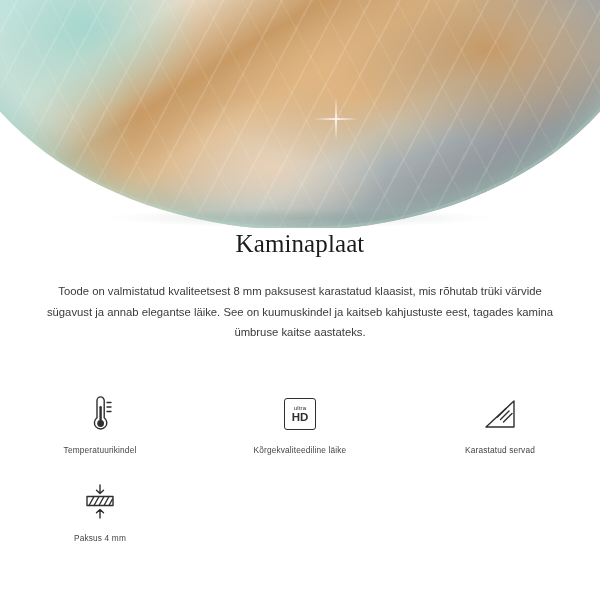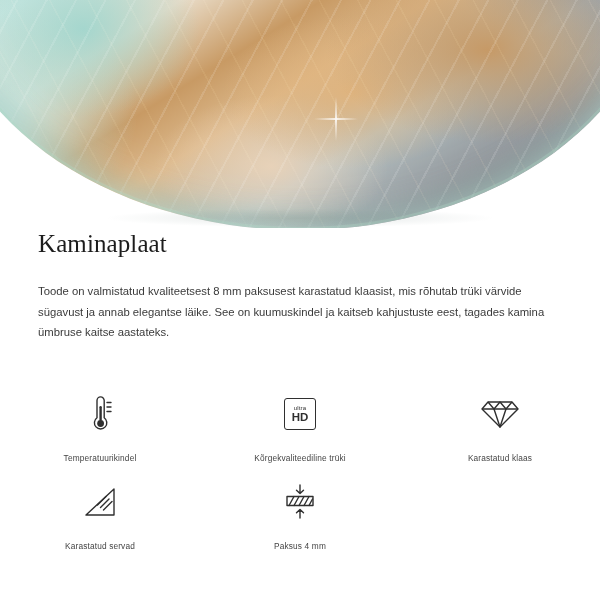--- a/index.html
+++ b/index.html
@@ -98,20 +98,21 @@
     background: radial-gradient(ellipse 270px 13px at 50% 50%, rgba(120,140,135,0.22) 0%, rgba(255,255,255,0) 72%);
     pointer-events: none;
   }
 
   
   .content {
     position: absolute;
     left: 0;
     top: 228px;
     width: 600px;
+    text-align: center;
   }
   .headline {
     margin: 0;
     padding: 0 38px;
     font-family: "Liberation Serif", serif;
     font-weight: 400;
     font-size: 25px;
     line-height: 31px;
     color: #1c1c1c;
     letter-spacing: 0.1px;
@@ -145,21 +146,21 @@
     align-items: center;
     justify-content: flex-start;
   }
   .feature-icon {
     height: 44px;
     display: flex;
     align-items: center;
     justify-content: center;
   }
   .feature-label {
-    margin-top: 17px;
+    margin-top: 9px;
     font-size: 8.3px;
     color: #444444;
     text-align: center;
     letter-spacing: 0.15px;
   }
 
   .ultrahd-box {
     width: 30px;
     height: 30px;
     border: 1.4px solid #2f2f2f;
@@ -225,35 +226,24 @@
     <div class="feature-label">Temperatuurikindel</div>
   </div>
 
   <div class="feature">
     <div class="feature-icon">
       <div class="ultrahd-box">
         <span class="u1">ultra</span>
         <span class="u2">HD</span>
       </div>
     </div>
-    <div class="feature-label">Kõrgekvaliteediline trüki</div>
-  </div>
-
-
-  <div class="feature">
-    <div class="feature-icon">
-      <svg width="40" height="36" viewBox="0 0 40 36" fill="none" stroke="#2f2f2f" stroke-width="1.4" stroke-linejoin="round">
-        <path d="M8 6h24l6 7-18 18L2 13z"></path>
-        <path d="M2 13h36"></path>
-        <path d="M8 6l6 7 6-7 6 7 6-7"></path>
-        <path d="M14 13l6 18 6-18"></path>
-      </svg>
-    </div>
-    <div class="feature-label">Karastatud klaas</div>
-  </div>
+    <div class="feature-label">Kõrgekvaliteediline läike</div>
+  </div>
+
+
 
   <div class="feature">
     <div class="feature-icon">
       <svg width="36" height="36" viewBox="0 0 36 36" fill="none" stroke="#2f2f2f" stroke-width="1.4" stroke-linecap="round" stroke-linejoin="round">
         <path d="M4 31h28V5z"></path>
         <path d="M24 12.5 15.5 21M27 15 18.5 23.5M30 17.5 21.5 26"></path>
       </svg>
     </div>
     <div class="feature-label">Karastatud servad</div>
   </div>

